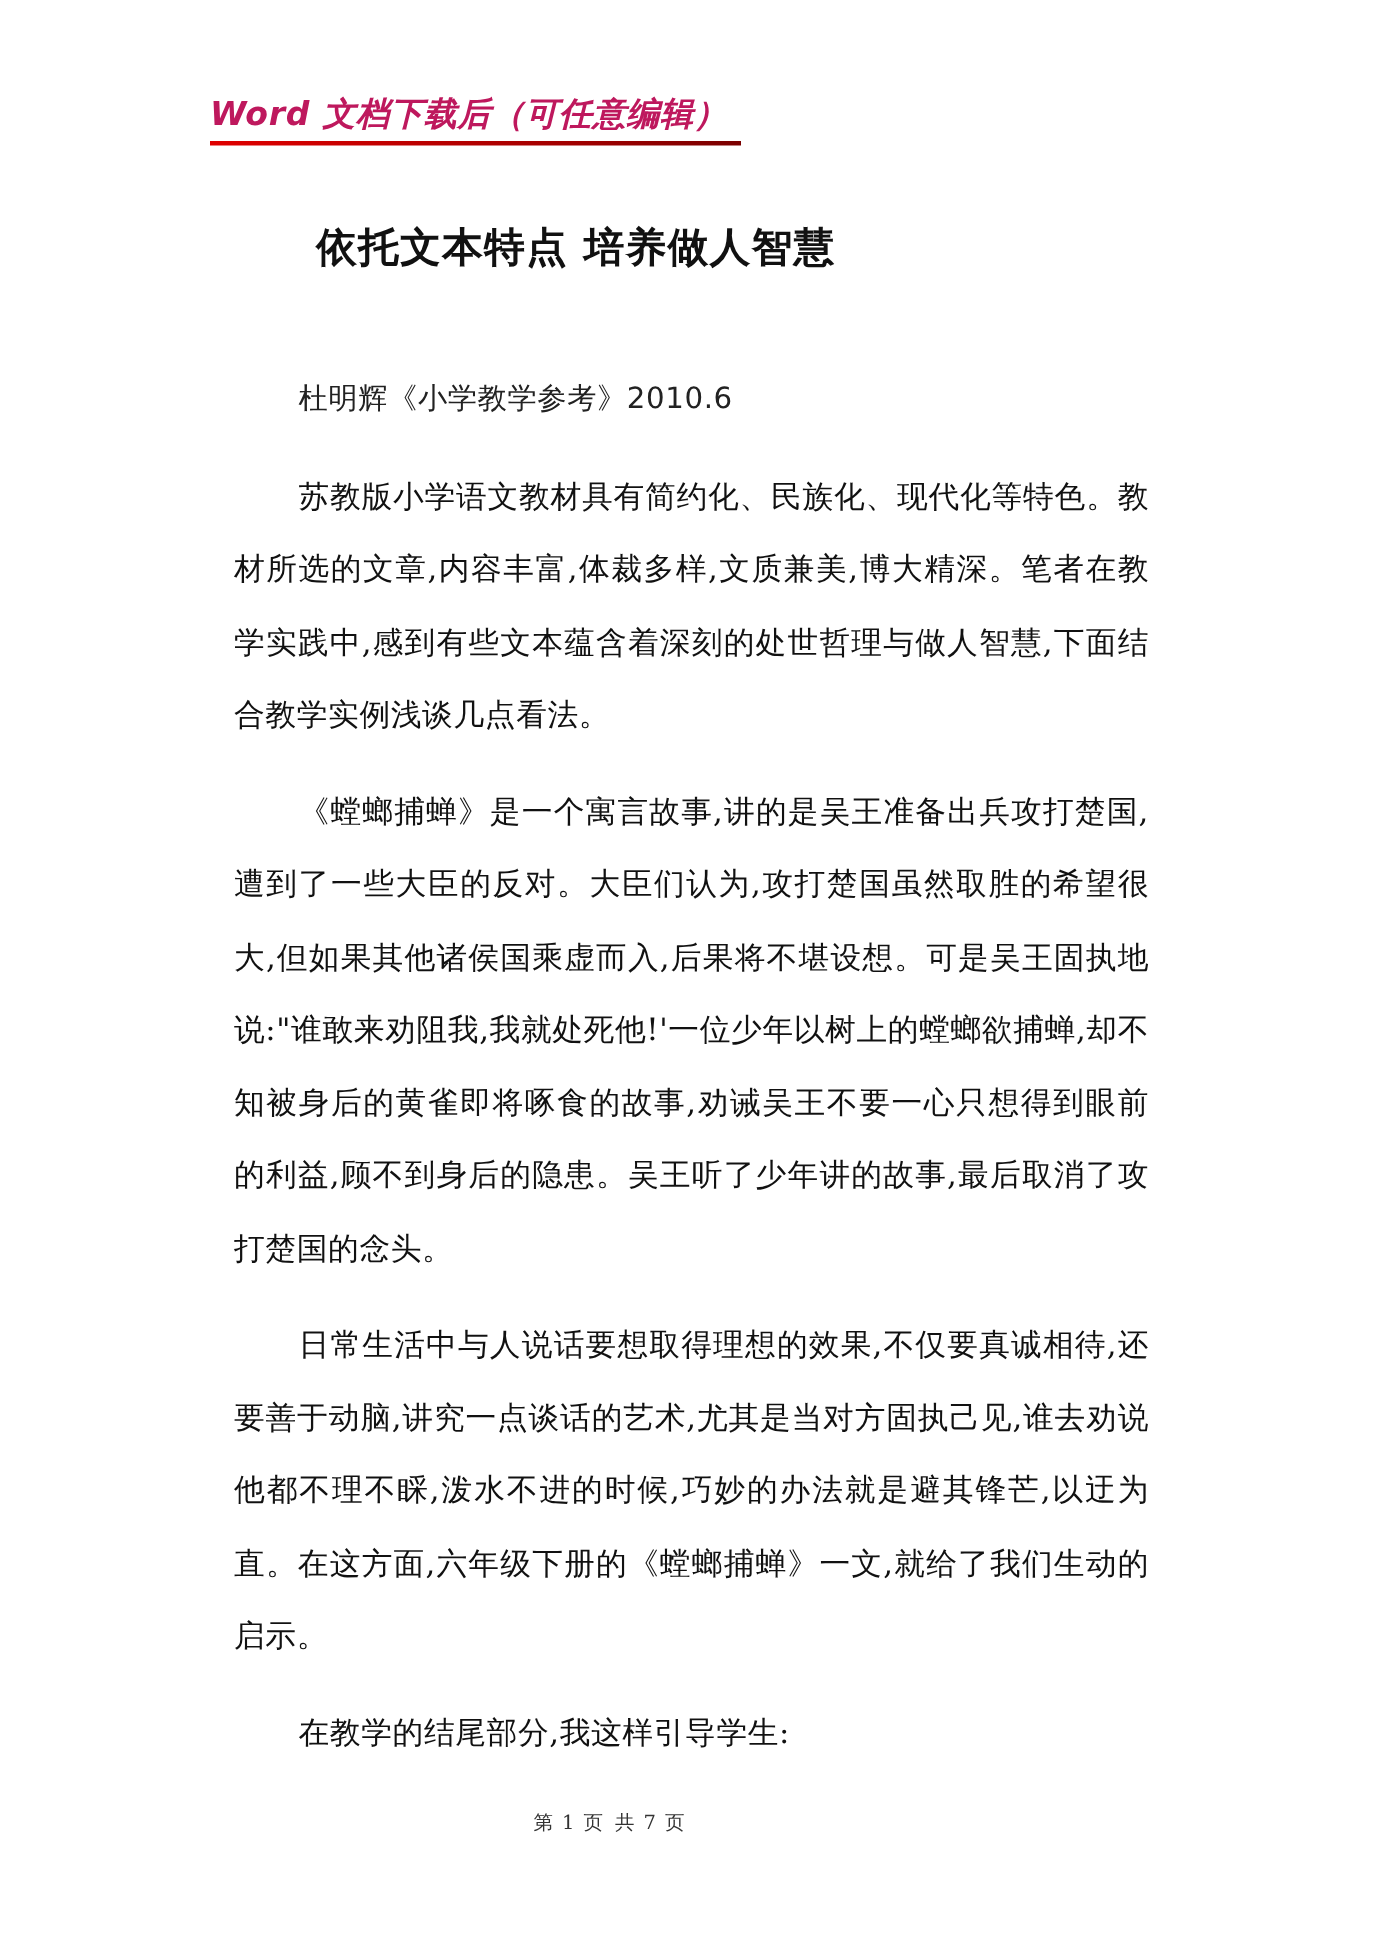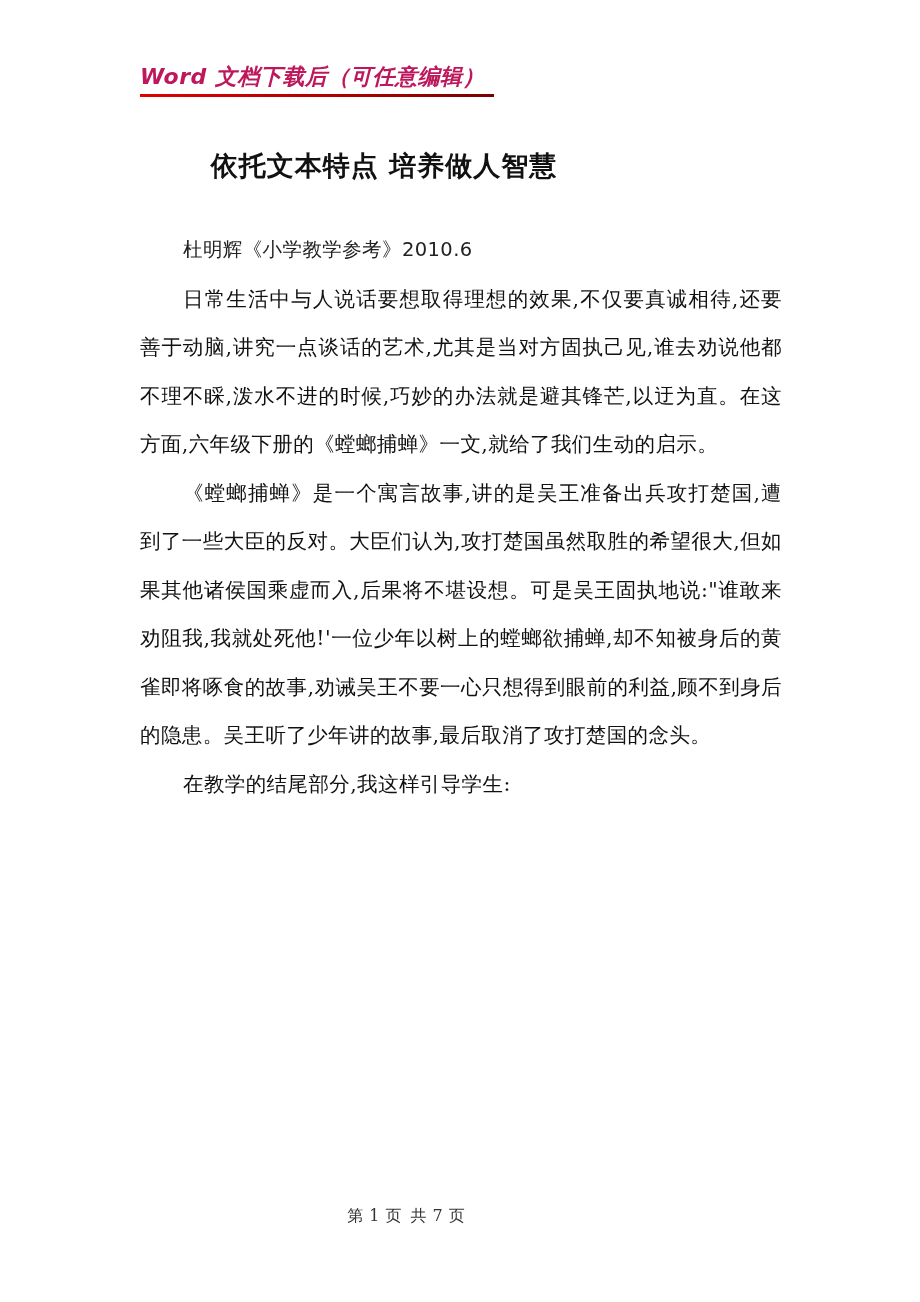--- a/index.html
+++ b/index.html
@@ -49,21 +49,21 @@
       letter-spacing: 1px;
       line-height: 40px;
     }
     .body-text {
       position: absolute;
       left: 140px;
       top: 226px;
       width: 642px;
     }
     .para {
-      margin: 0;
+      margin: 16px;
       font-size: 20.5px;
       line-height: 48.5px;
       text-align: justify;
       text-align-last: left;
       letter-spacing: 0.4px;
       color: #111111;
     }
     .para.indent {
       text-indent: 43px;
     }
@@ -71,38 +71,39 @@
       font-family: "DejaVu Sans", "Liberation Sans", sans-serif;
       font-size: 19.5px;
       color: #222222;
     }
     .footer {
       position: absolute;
       left: 0;
       top: 1206px;
       width: 812px;
       text-align: center;
-      font-size: 16px;
+      font-size: 13px;
       color: #333333;
       word-spacing: 4px;
     }
     .footer span { margin: 0 3px; }
   </style>
 </head>
 <body>
 
 <div class="watermark">
   <div class="watermark-text">Word 文档下载后（可任意编辑）</div>
   <div class="watermark-line"></div>
 </div>
 
 <div class="doc-title">依托文本特点  培养做人智慧</div>
 
 <div class="body-text">
   <p class="para indent meta">杜明辉《小学教学参考》2010.6</p>
+  <p class="para indent">苏教版小学语文教材具有简约化、民族化、现代化等特色。教材所选的文章,内容丰富,体裁多样,文质兼美,博大精深。笔者在教学实践中,感到有些文本蕴含着深刻的处世哲理与做人智慧,下面结合教学实例浅谈几点看法。</p>
+  <p class="para indent">《螳螂捕蝉》是一个寓言故事,讲的是吴王准备出兵攻打楚国,遭到了一些大臣的反对。大臣们认为,攻打楚国虽然取胜的希望很大,但如果其他诸侯国乘虚而入,后果将不堪设想。可是吴王固执地说:"谁敢来劝阻我,我就处死他!'一位少年以树上的螳螂欲捕蝉,却不知被身后的黄雀即将啄食的故事,劝诫吴王不要一心只想得到眼前的利益,顾不到身后的隐患。吴王听了少年讲的故事,最后取消了攻打楚国的念头。</p>
   <p class="para indent">日常生活中与人说话要想取得理想的效果,不仅要真诚相待,还要善于动脑,讲究一点谈话的艺术,尤其是当对方固执己见,谁去劝说他都不理不睬,泼水不进的时候,巧妙的办法就是避其锋芒,以迂为直。在这方面,六年级下册的《螳螂捕蝉》一文,就给了我们生动的启示。</p>
-  <p class="para indent">《螳螂捕蝉》是一个寓言故事,讲的是吴王准备出兵攻打楚国,遭到了一些大臣的反对。大臣们认为,攻打楚国虽然取胜的希望很大,但如果其他诸侯国乘虚而入,后果将不堪设想。可是吴王固执地说:"谁敢来劝阻我,我就处死他!'一位少年以树上的螳螂欲捕蝉,却不知被身后的黄雀即将啄食的故事,劝诫吴王不要一心只想得到眼前的利益,顾不到身后的隐患。吴王听了少年讲的故事,最后取消了攻打楚国的念头。</p>
   <p class="para indent">在教学的结尾部分,我这样引导学生:</p>
 </div>
 
 <div class="footer">
   <span>第</span><span>1</span><span>页  共</span><span>7</span><span>页</span>
 </div>
 
 </body></html>

